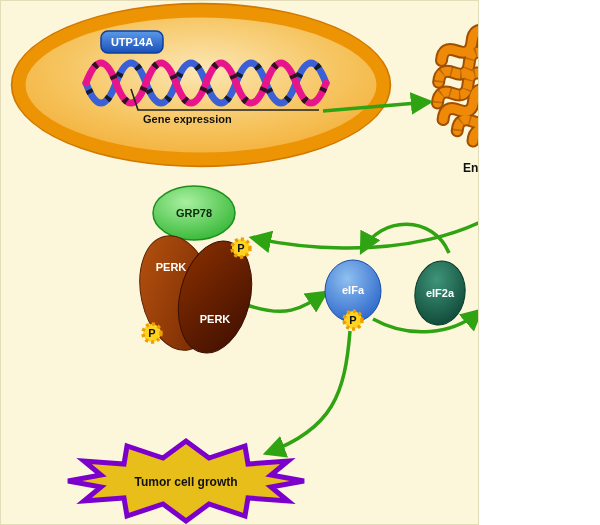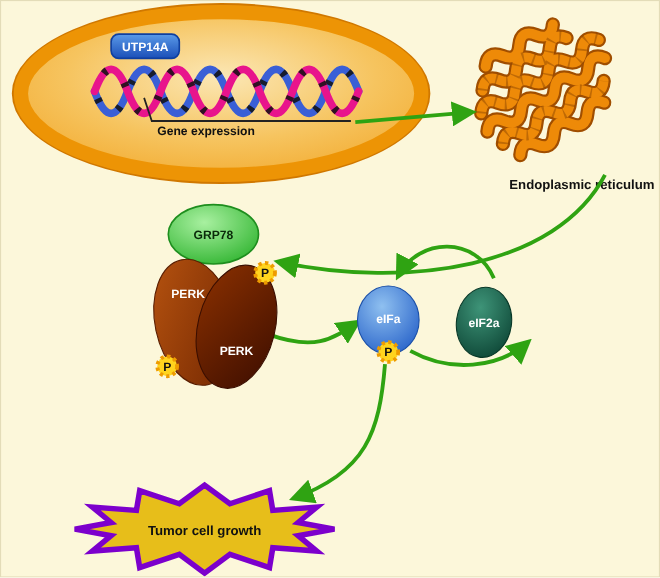--- a/index.html
+++ b/index.html
@@ -1,17 +1,17 @@
 <!DOCTYPE html>
 <html><head>
 <meta charset="utf-8">
 <style>
   html,body{margin:0;padding:0;background:#ffffff;}
   .stage{
-    width:600px;height:525px;position:relative;overflow:hidden;
+    width:479px;height:525px;position:relative;overflow:hidden;
     background:#FCF7DA;border:1px solid #e3dcb8;box-sizing:border-box;
     font-family:"Liberation Sans",sans-serif;
   }
   svg text{font-family:"Liberation Sans",sans-serif;}
   .lbl-bold{font-weight:bold;}
 </style>
 </head>
 <body>
 
 <div class="stage">

